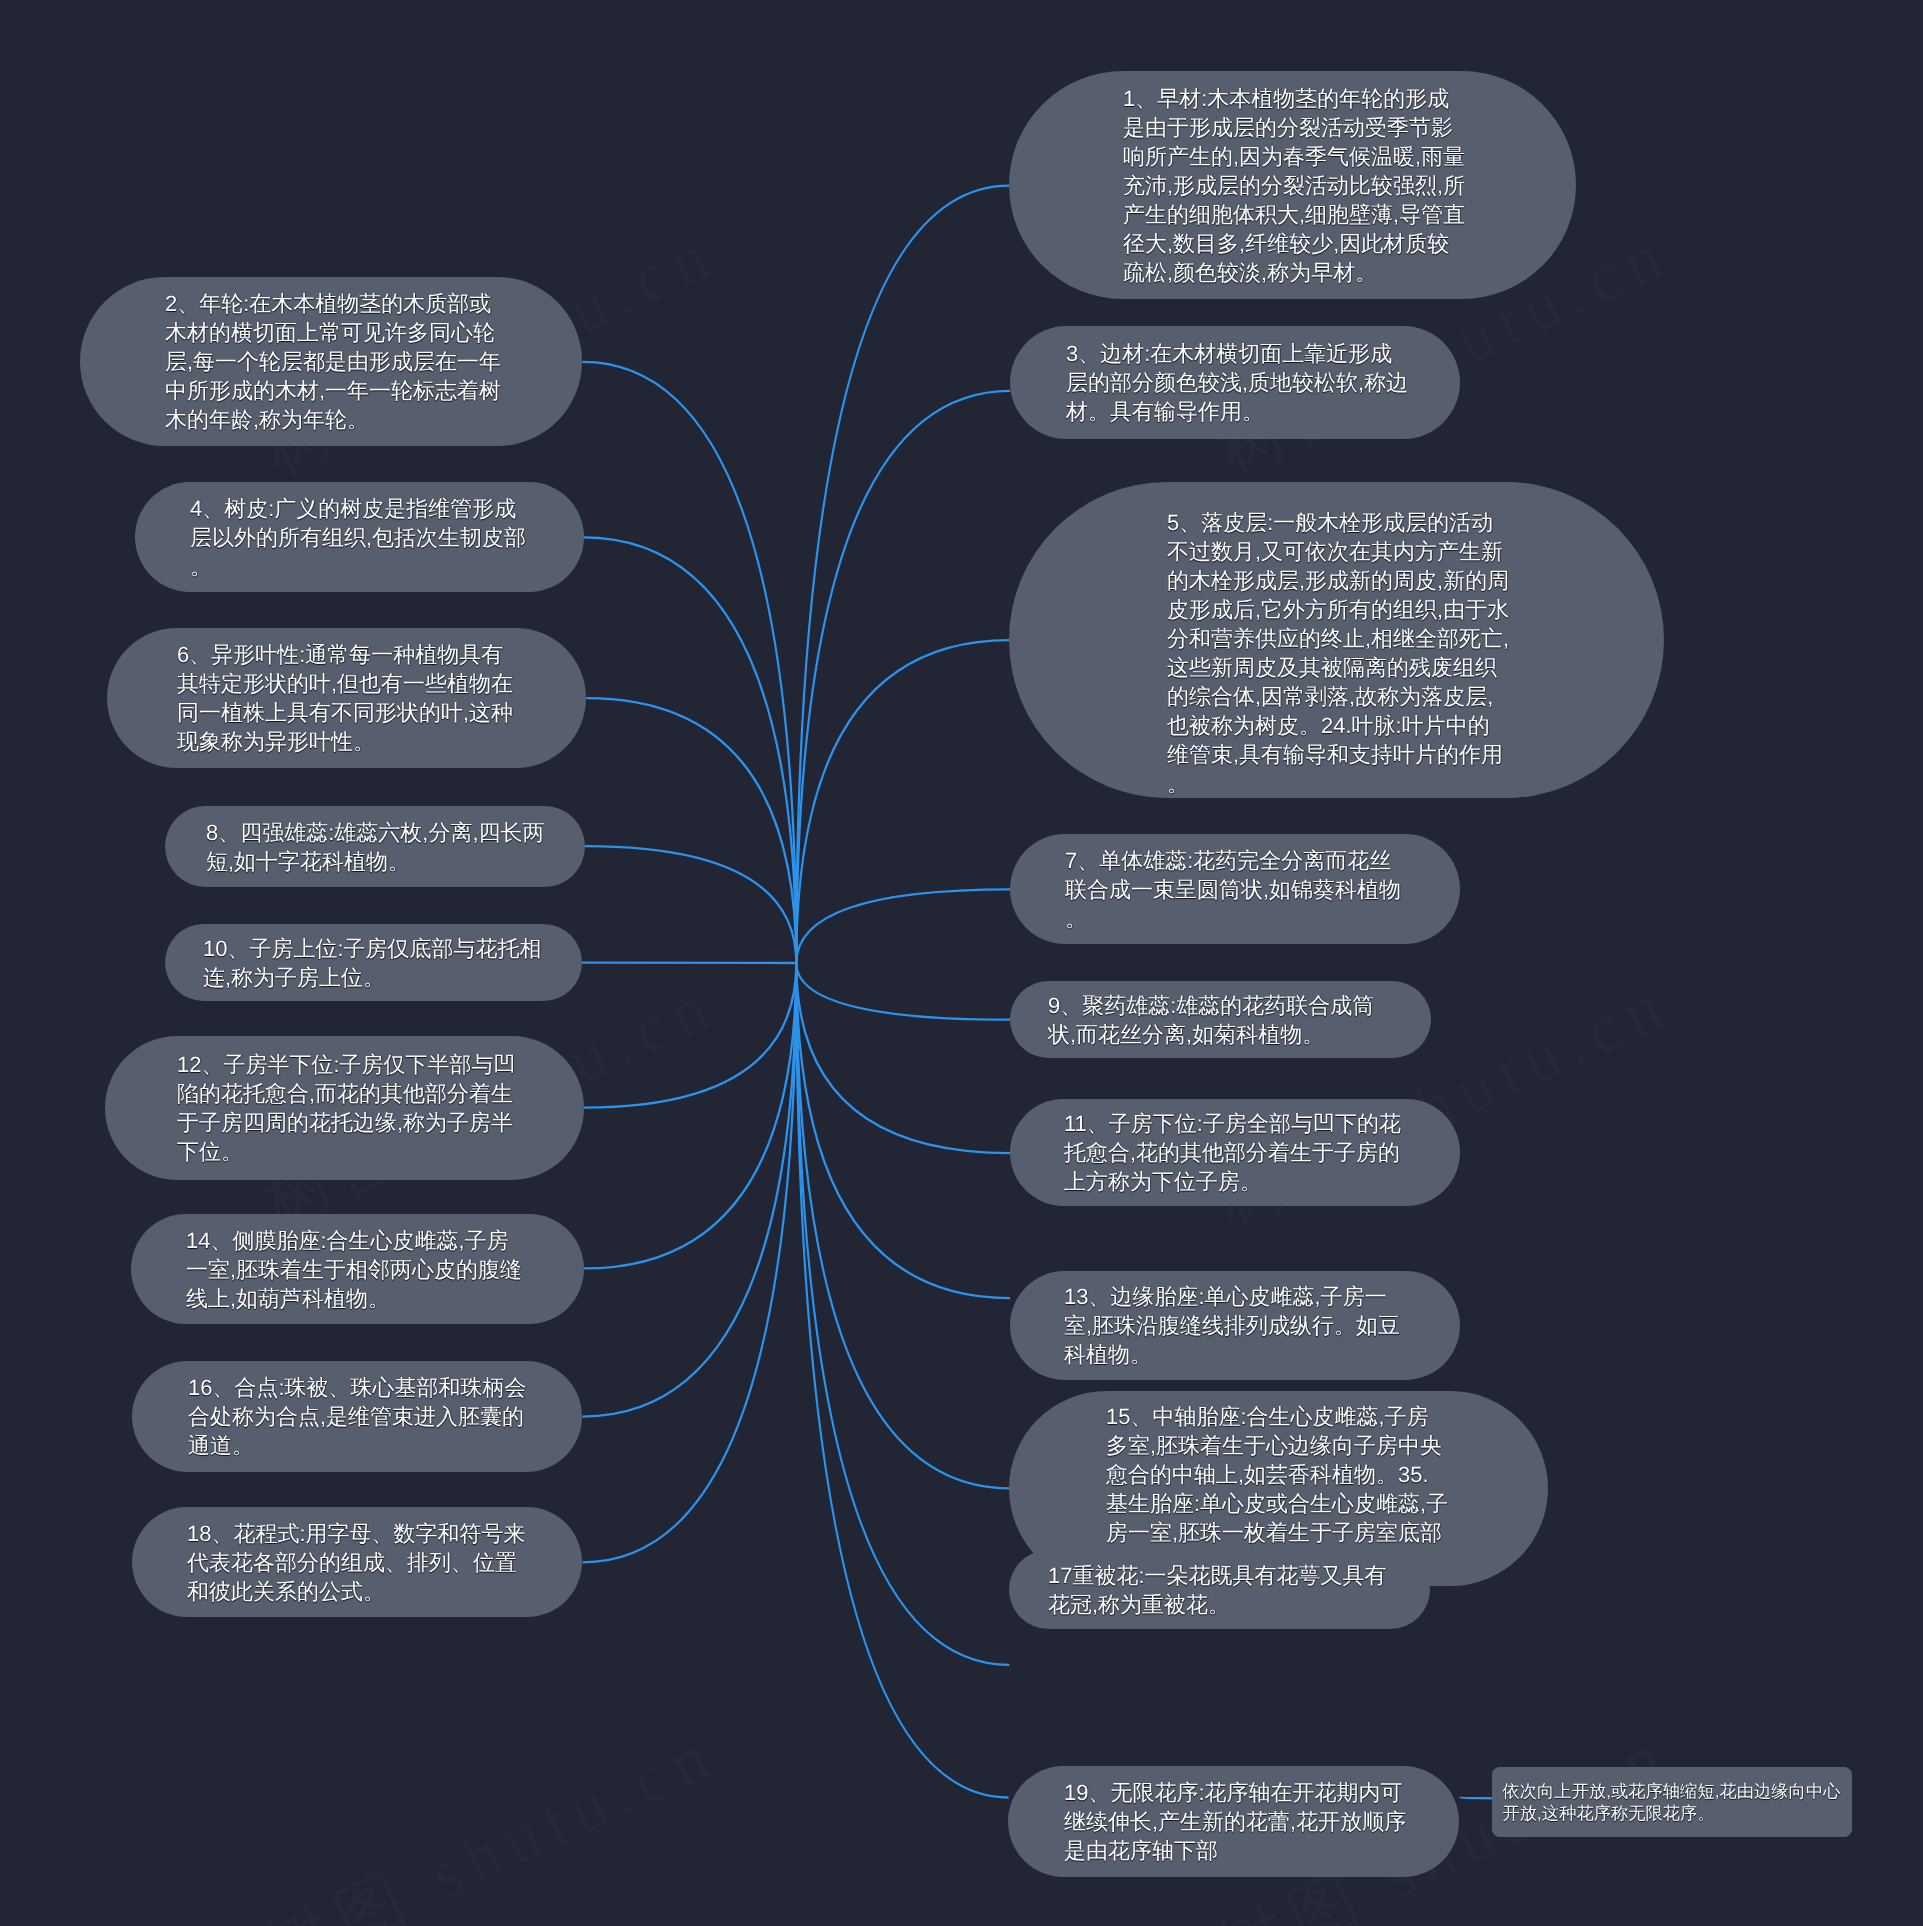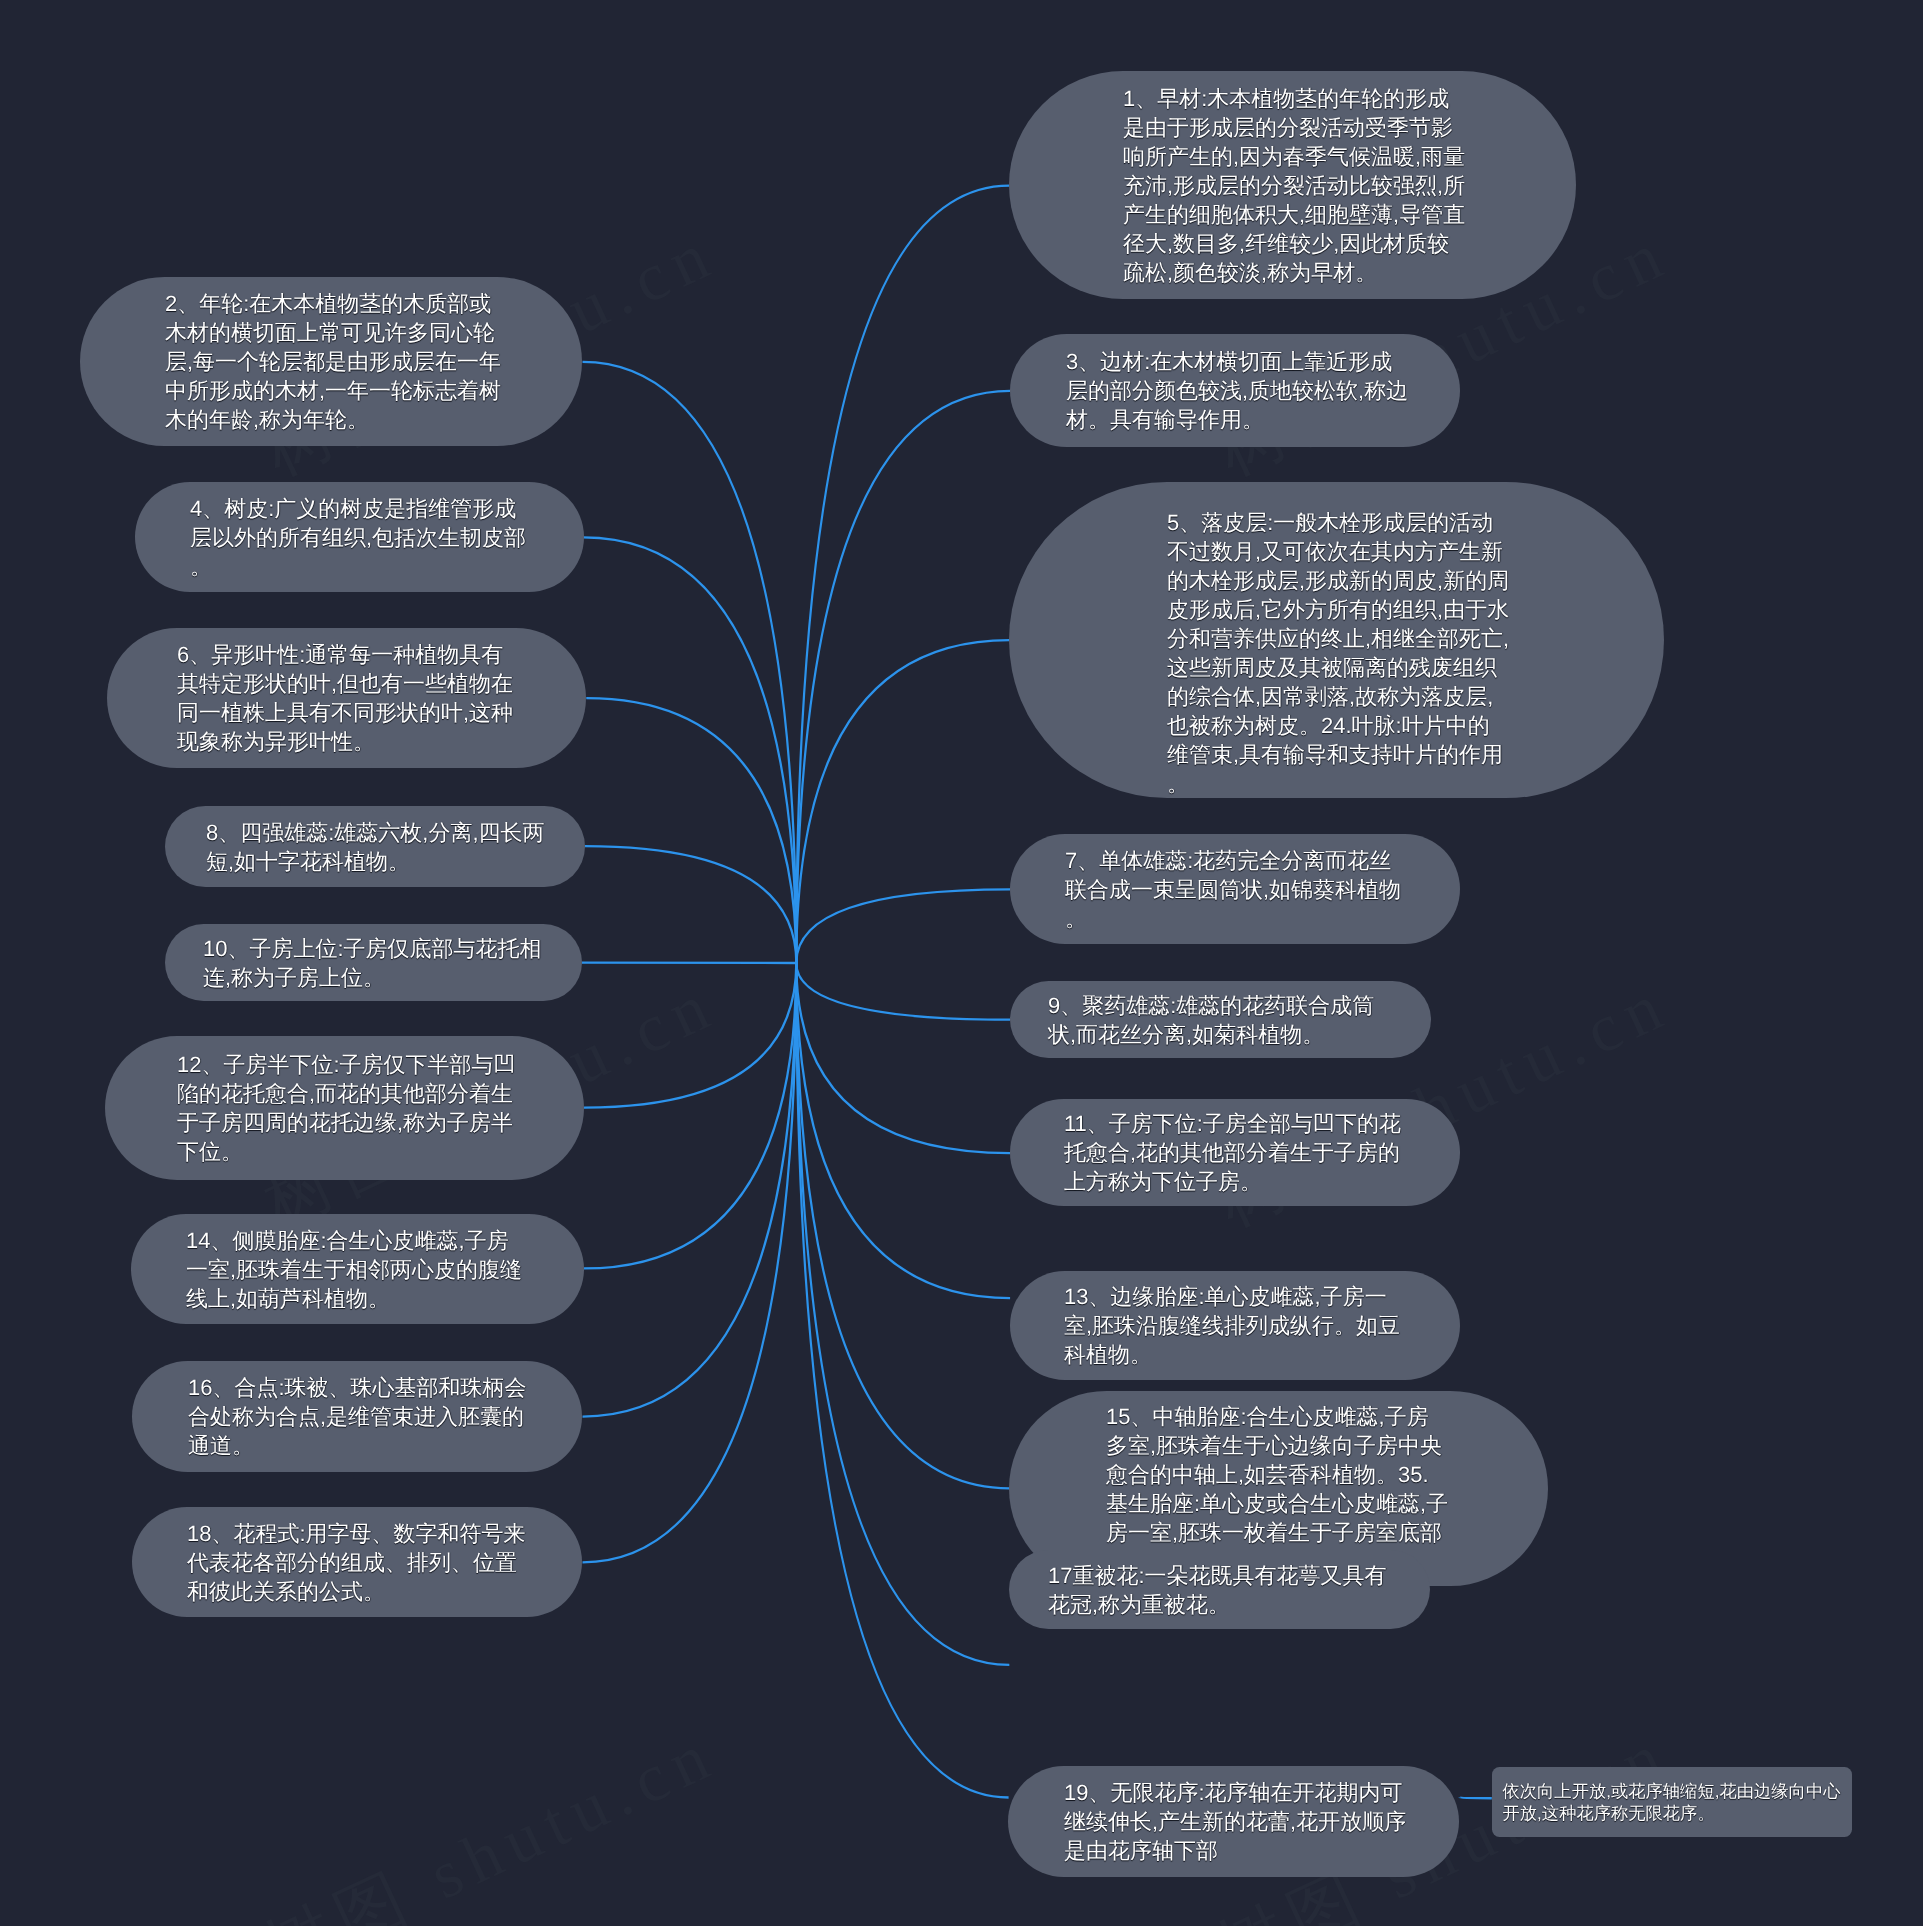--- a/index.html
+++ b/index.html
@@ -58,21 +58,21 @@
   <div id="nodes">
       <div class="node" style="left: 1009px; top: 71px; width: 567px; height: 228px; background: rgb(87, 94, 110); padding: 0px 114px;">
         <span class="tx">1、早材:木本植物茎的年轮的形成
 是由于形成层的分裂活动受季节影
 响所产生的,因为春季气候温暖,雨量
 充沛,形成层的分裂活动比较强烈,所
 产生的细胞体积大,细胞壁薄,导管直
 径大,数目多,纤维较少,因此材质较
 疏松,颜色较淡,称为早材。</span>
       </div>
-      <div class="node" style="left: 1010px; top: 334px; width: 450px; height: 113px; background: rgb(87, 94, 110); padding: 0px 56px;">
+      <div class="node" style="left: 1010px; top: 326px; width: 450px; height: 113px; background: rgb(87, 94, 110); padding: 0px 56px;">
         <span class="tx">3、边材:在木材横切面上靠近形成
 层的部分颜色较浅,质地较松软,称边
 材。具有输导作用。</span>
       </div>
       <div class="node" style="left: 1009px; top: 482px; width: 655px; height: 316px; background: rgb(87, 94, 110); padding: 0px 158px; align-items: flex-end;">
         <span class="tx">5、落皮层:一般木栓形成层的活动
 不过数月,又可依次在其内方产生新
 的木栓形成层,形成新的周皮,新的周
 皮形成后,它外方所有的组织,由于水
 分和营养供应的终止,相继全部死亡,

